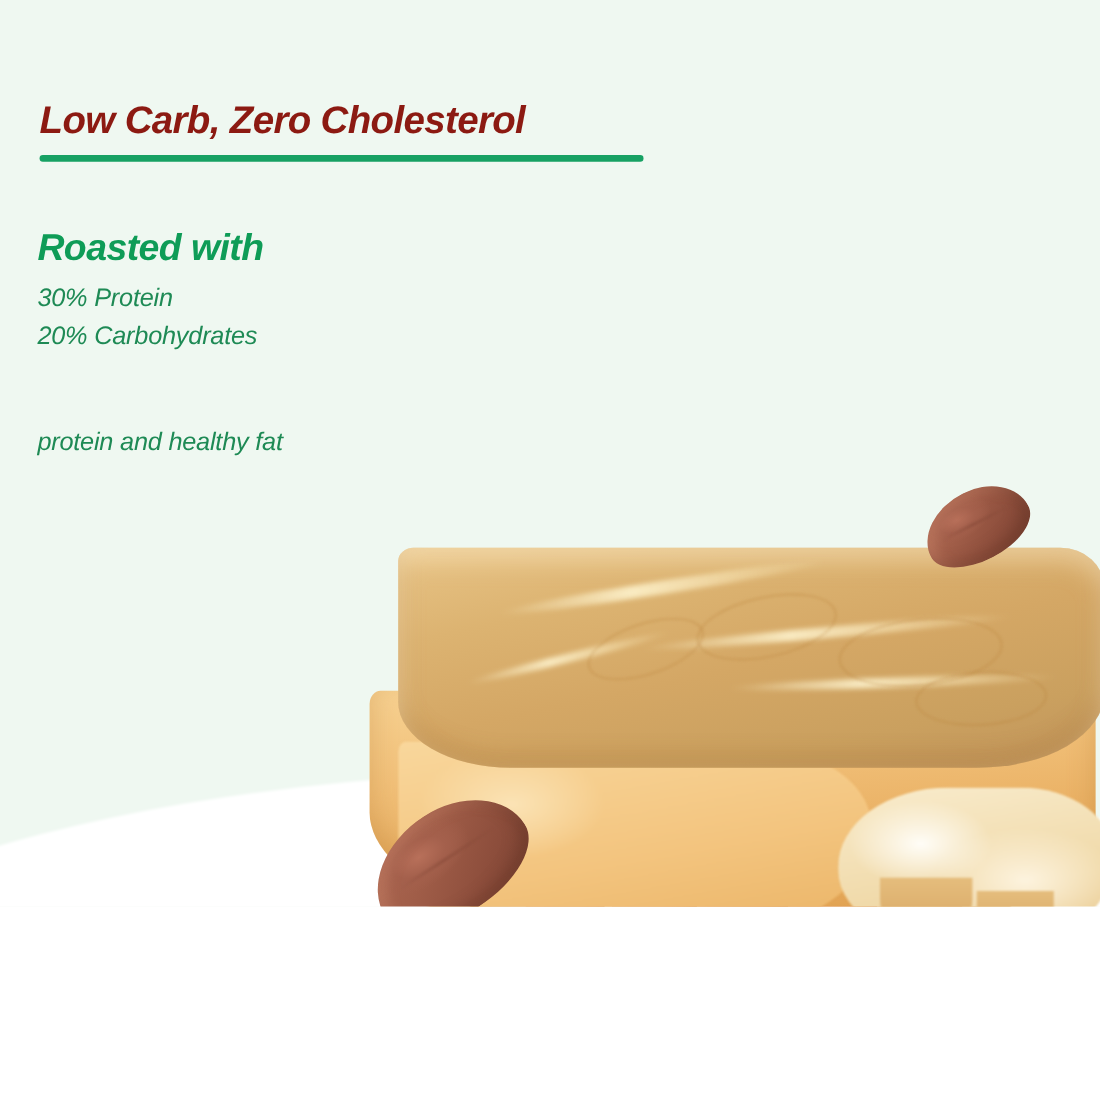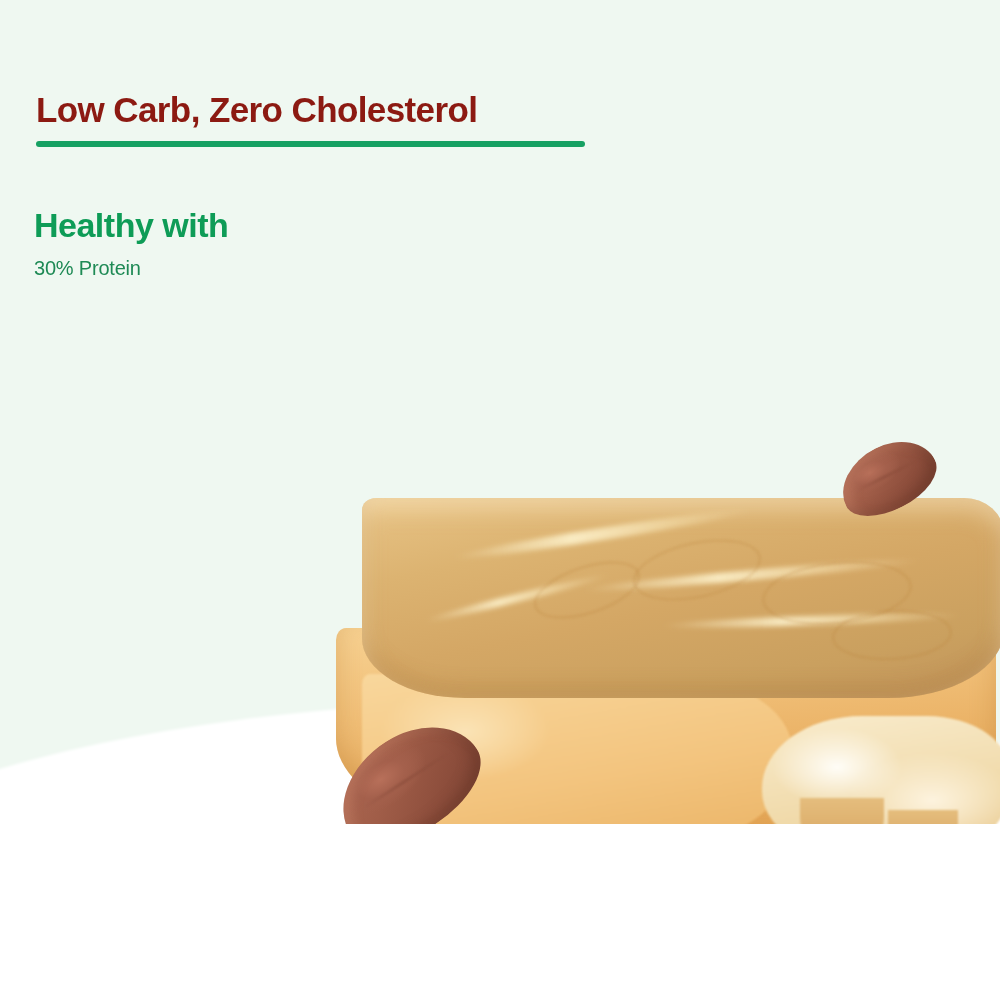--- a/index.html
+++ b/index.html
@@ -7,20 +7,21 @@
   html, body {
     width:1000px; height:1000px;
     font-family:"Liberation Sans", sans-serif;
     overflow:hidden;
   }
   #poster {
     position:relative;
     width:1000px; height:824px;
     background:#eff8f1;
     overflow:hidden;
+    font-style:italic;
   }
 
   
   .white-base {
     position:absolute;
     left:-260px; top:700px;
     width:1620px; height:760px;
     background:#ffffff;
     border-radius:50% 50% 0 0 / 34% 34% 0 0;
     filter:blur(1.5px);
@@ -45,21 +46,21 @@
 
   
   .features { position:absolute; left:34px; top:204px; width:520px; }
   .feature { margin-bottom:60px; }
   .feature:last-child { margin-bottom:0; }
   .feature-title {
     font-size:34px; font-weight:700; letter-spacing:-0.5px;
     color:#0e9c57; line-height:1.25; margin-bottom:6px;
   }
   .feature-line {
-    font-size:20px; font-weight:400; letter-spacing:-0.2px;
+    font-size:23px; font-weight:400; letter-spacing:-0.2px;
     color:#1e8a55; line-height:1.55;
   }
 
   
   .photo { position:absolute; left:0; top:0; width:1000px; height:1000px; }
 
   
   .hand {
     position:absolute; left:455px; top:660px;
     width:470px; height:400px;
@@ -228,22 +229,24 @@
   </div>
 
   <div class="headline-block">
     <div class="headline">Low Carb, Zero Cholesterol</div>
     <div class="headline-rule"></div>
   </div>
 
   <div class="features">
 
     <div class="feature">
-      <div class="feature-title">Healthy with</div>
+      <div class="feature-title">Roasted with</div>
       <div class="feature-line">30% Protein</div>
+      <div class="feature-line">20% Carbohydrates</div>
     </div>
 
     <div class="feature">
+      <div class="feature-line">protein and healthy fat</div>
     </div>
 
   </div>
 
 </div>
 
 </body></html>

